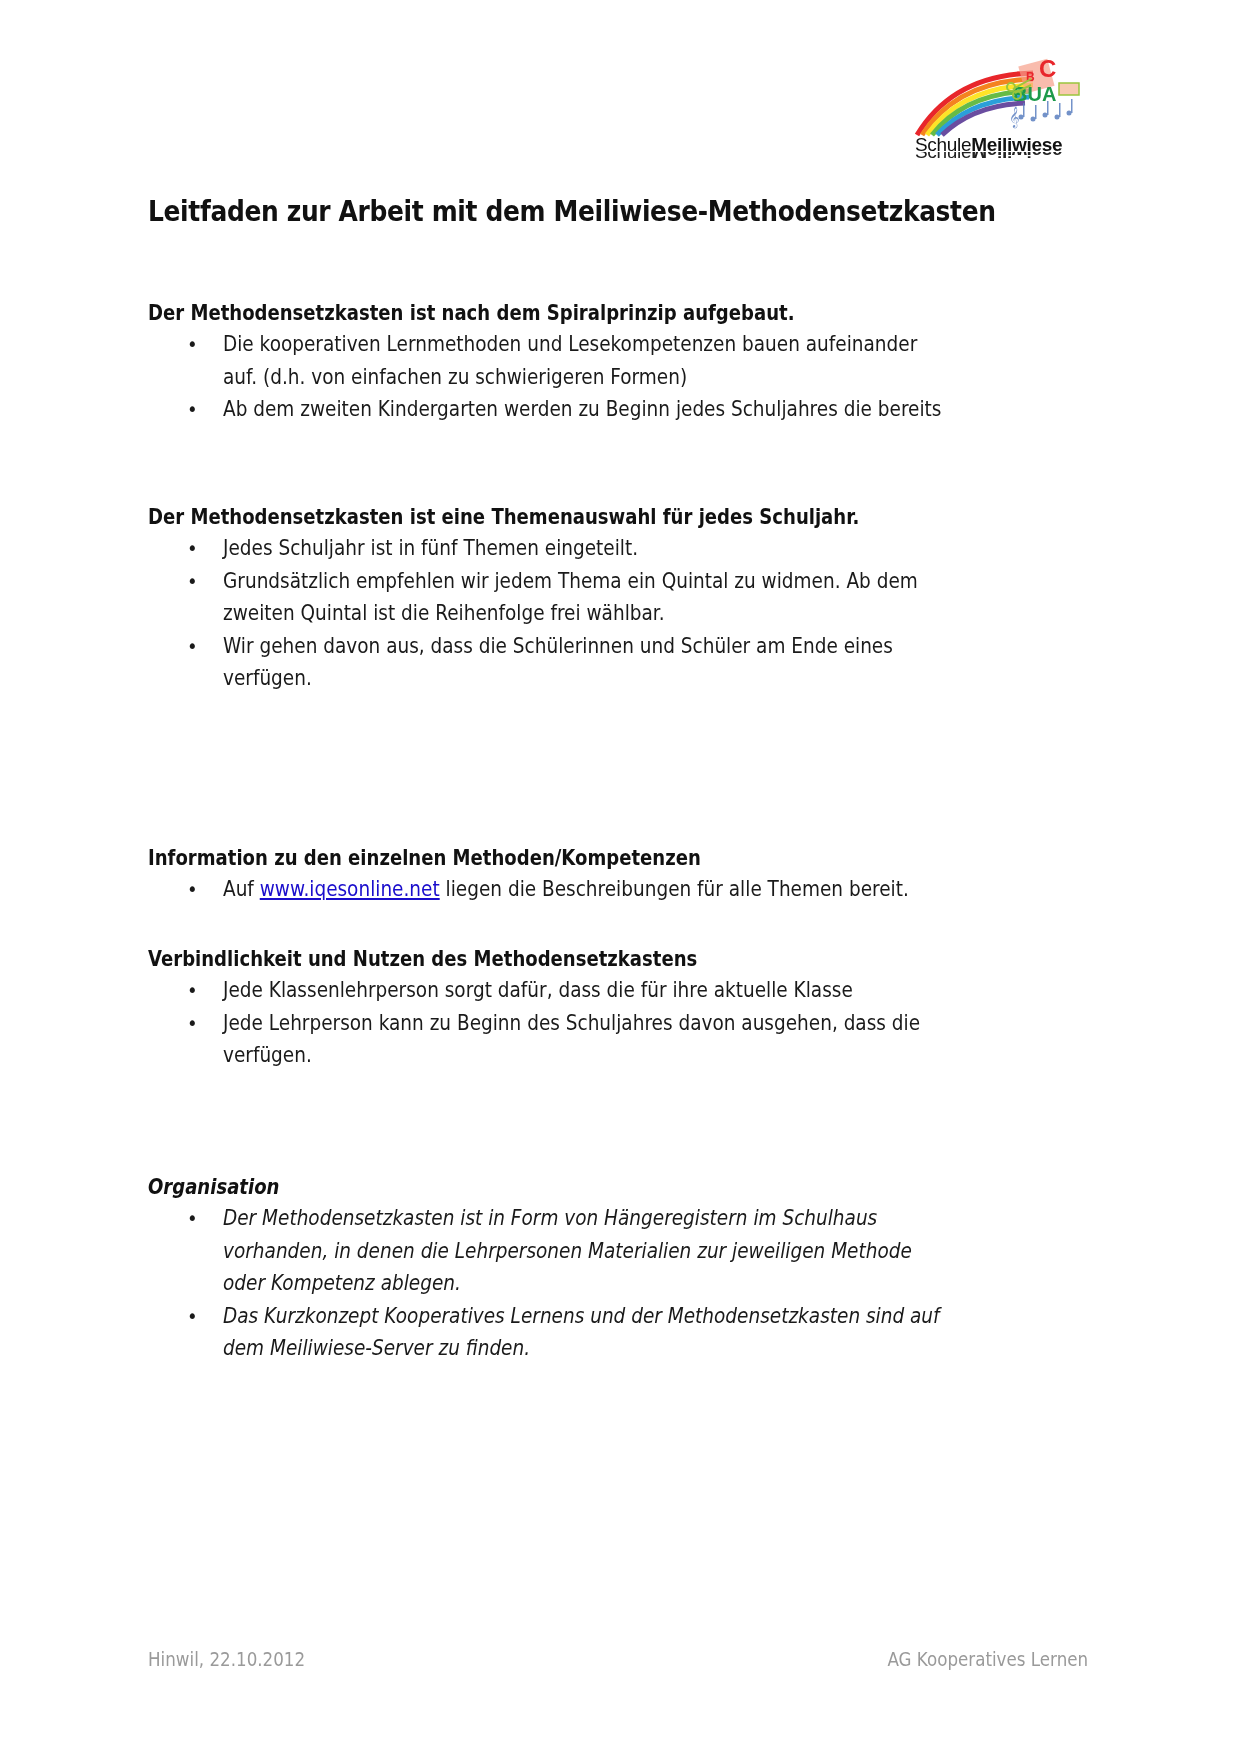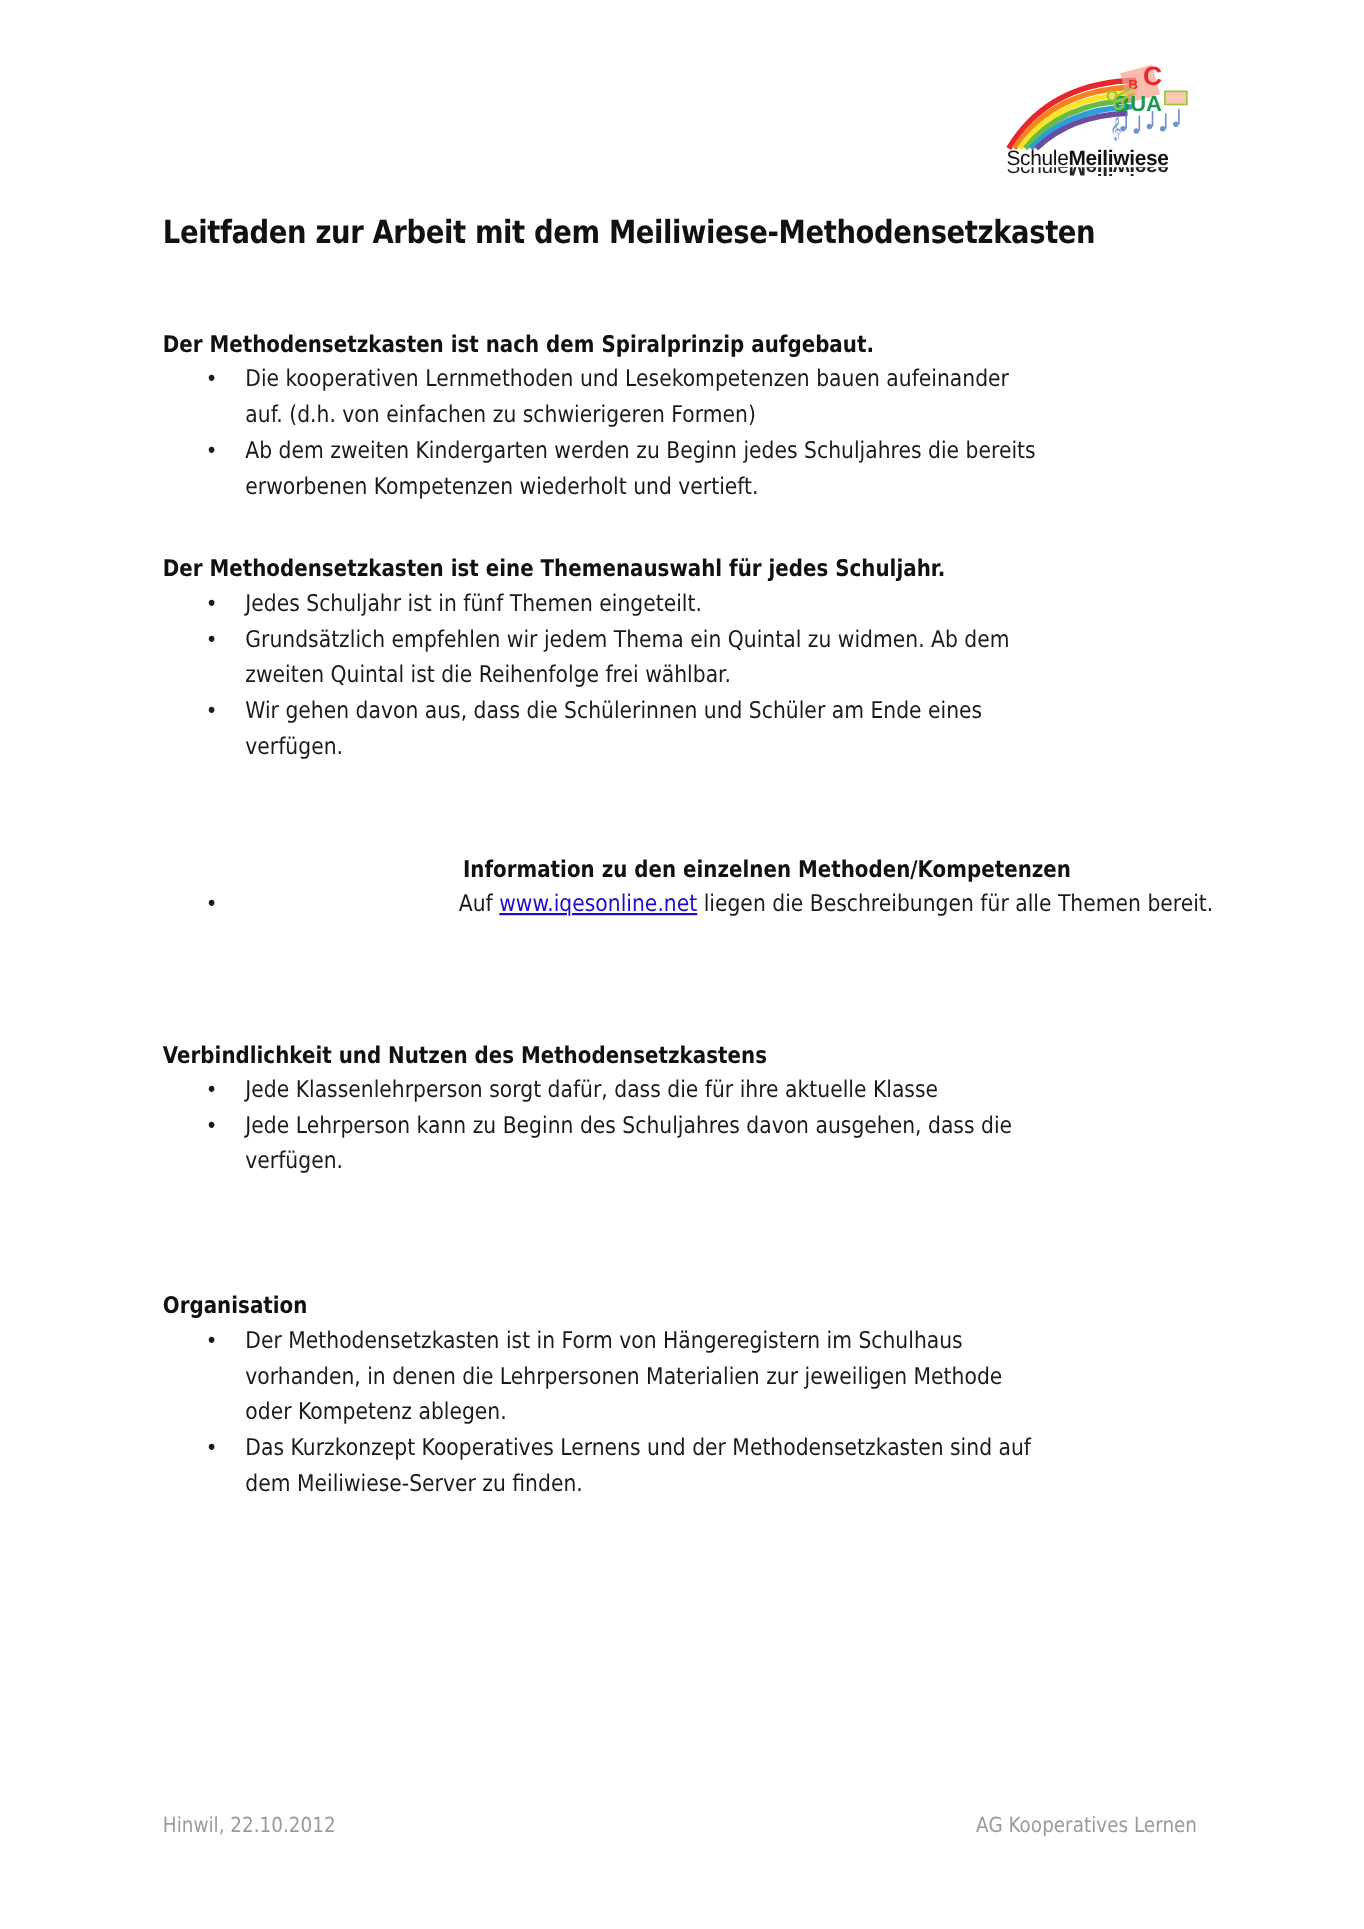--- a/index.html
+++ b/index.html
@@ -83,23 +83,20 @@
         <span class="bullet">•</span>
         <span class="txt">Die kooperativen Lernmethoden und Lesekompetenzen bauen aufeinander</span>
       </li>
     <li>
         <span class="txt">auf. (d.h. von einfachen zu schwierigeren Formen)</span>
       </li>
     <li>
         <span class="bullet">•</span>
         <span class="txt">Ab dem zweiten Kindergarten werden zu Beginn jedes Schuljahres die bereits</span>
       </li>
-    <li>
-        <span class="txt">erworbenen Kompetenzen wiederholt und vertieft.</span>
-      </li>
   </ul>
 </div>
 
 <div class="section" style="top:502px;">
   <h2>Der Methodensetzkasten ist eine Themenauswahl für jedes Schuljahr.</h2>
   <ul>
     <li>
         <span class="bullet">•</span>
         <span class="txt">Jedes Schuljahr ist in fünf Themen eingeteilt.</span>
       </li>
@@ -113,21 +110,21 @@
     <li>
         <span class="bullet">•</span>
         <span class="txt">Wir gehen davon aus, dass die Schülerinnen und Schüler am Ende eines</span>
       </li>
     <li>
         <span class="txt">verfügen.</span>
       </li>
   </ul>
 </div>
 
-<div class="section" style="top:775px;text-align:right;">
+<div class="section" style="top:843px;">
   <h2>Information zu den einzelnen Methoden/Kompetenzen</h2>
   <ul>
     <li>
         <span class="bullet">•</span>
         <span class="txt"><span>Auf </span><a class="link">www.iqesonline.net</a><span> liegen die Beschreibungen für alle Themen bereit.</span></span>
       </li>
   </ul>
 </div>
 
 <div class="section" style="top:944px;">
@@ -140,21 +137,21 @@
     <li>
         <span class="bullet">•</span>
         <span class="txt">Jede Lehrperson kann zu Beginn des Schuljahres davon ausgehen, dass die</span>
       </li>
     <li>
         <span class="txt">verfügen.</span>
       </li>
   </ul>
 </div>
 
-<div class="section" style="top:1172px;">
+<div class="section" style="top:1172px;font-style:italic;">
   <h2>Organisation</h2>
   <ul>
     <li>
         <span class="bullet">•</span>
         <span class="txt">Der Methodensetzkasten ist in Form von Hängeregistern im Schulhaus</span>
       </li>
     <li>
         <span class="txt">vorhanden, in denen die Lehrpersonen Materialien zur jeweiligen Methode</span>
       </li>
     <li>

